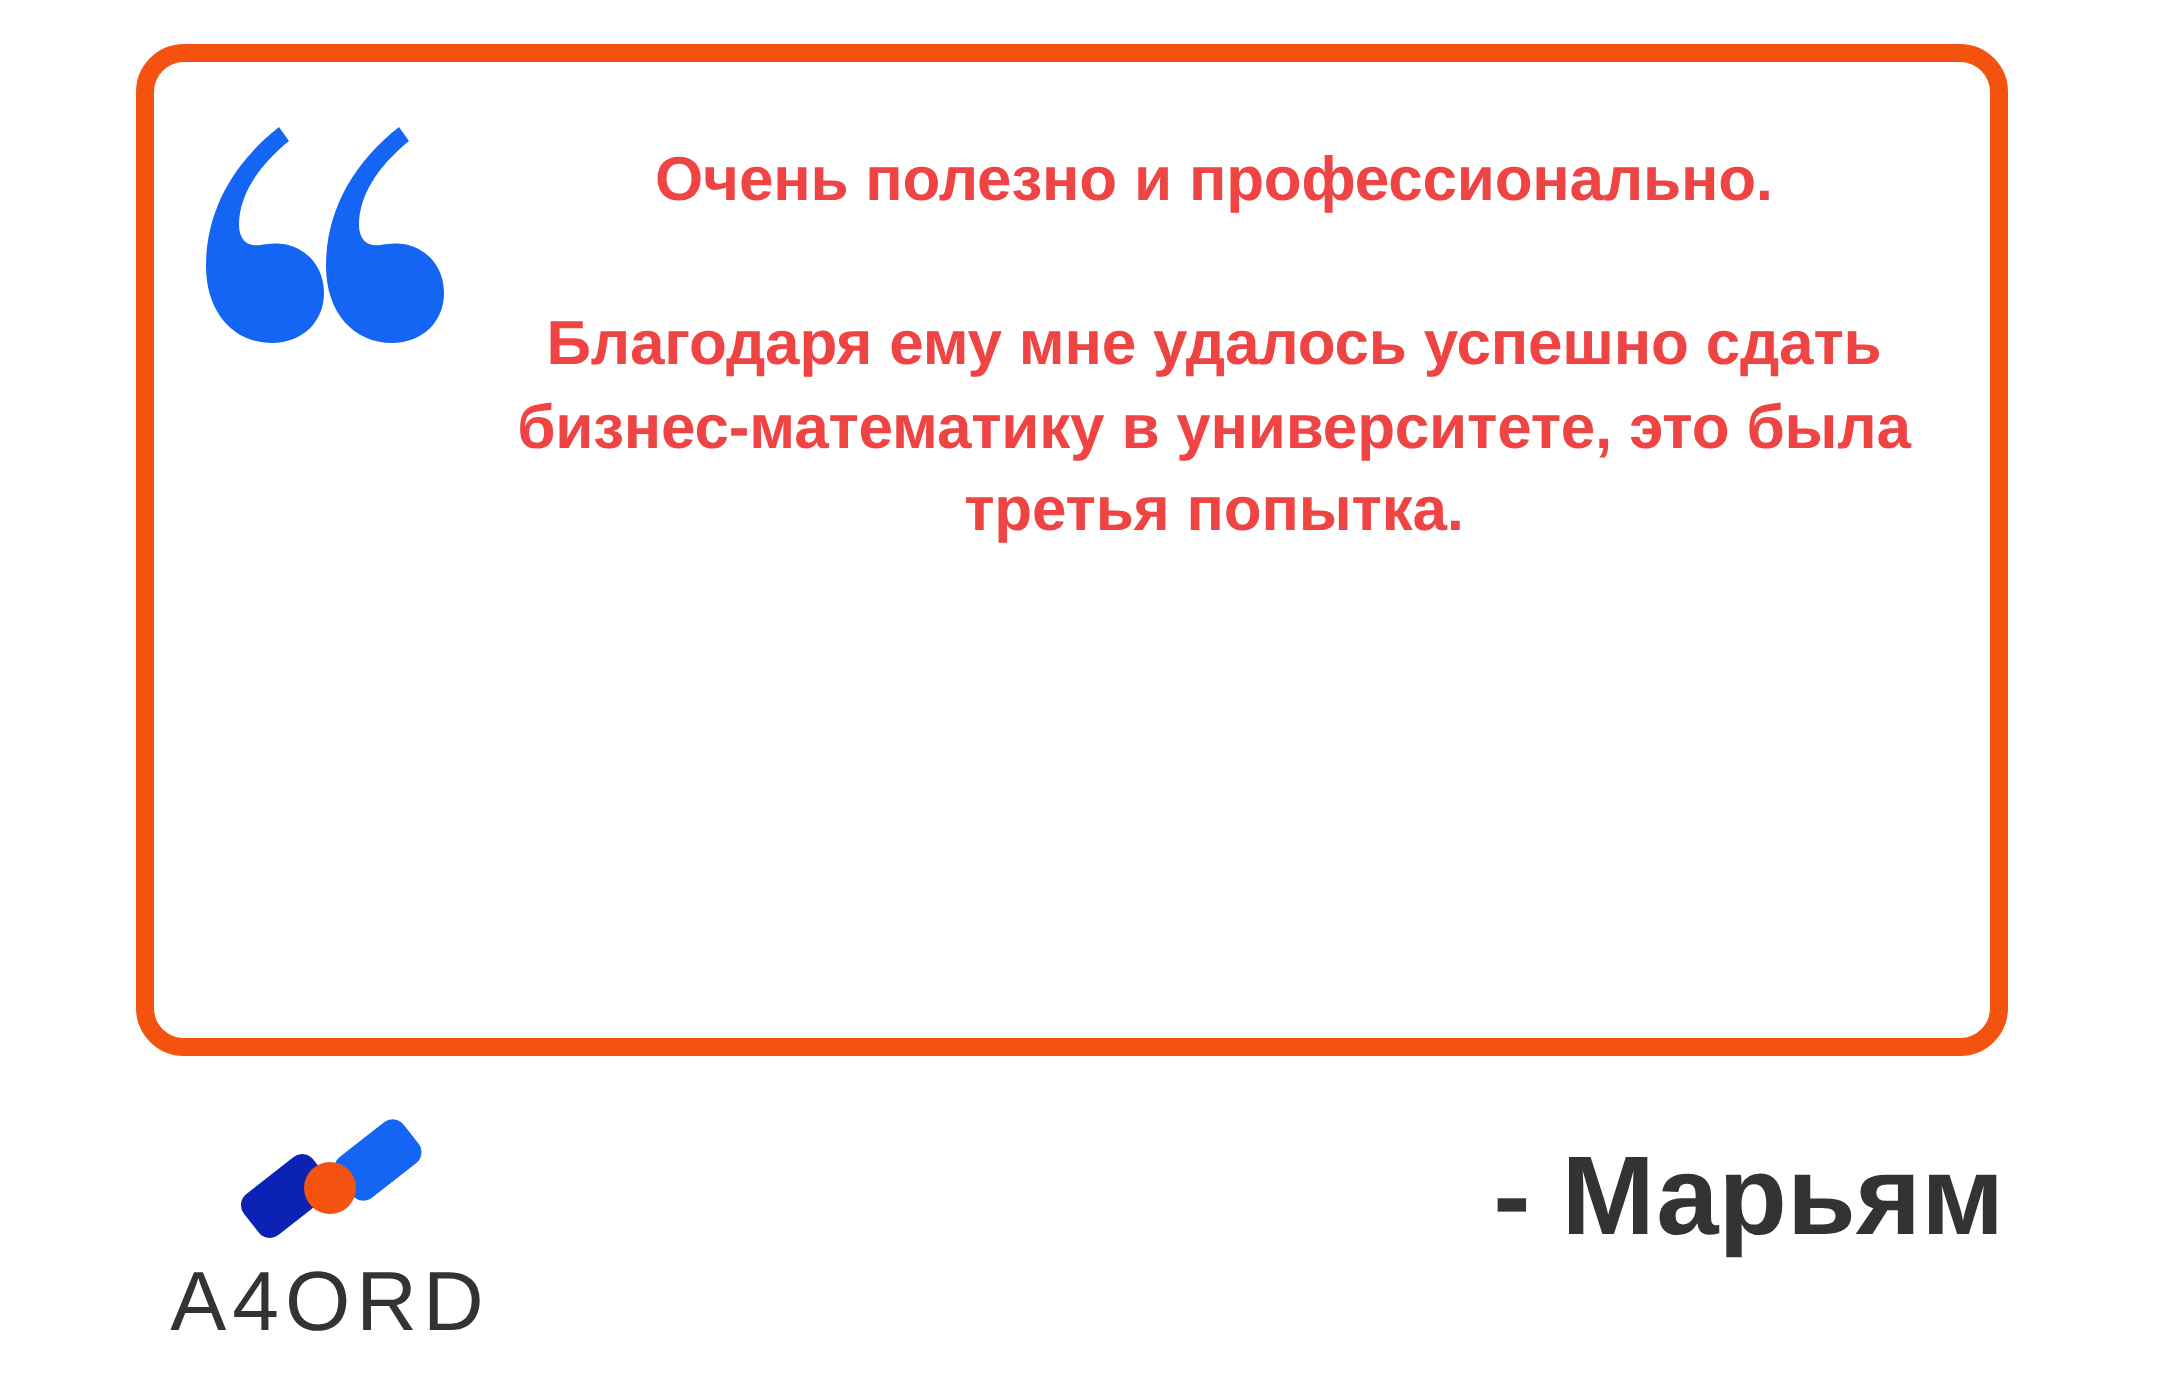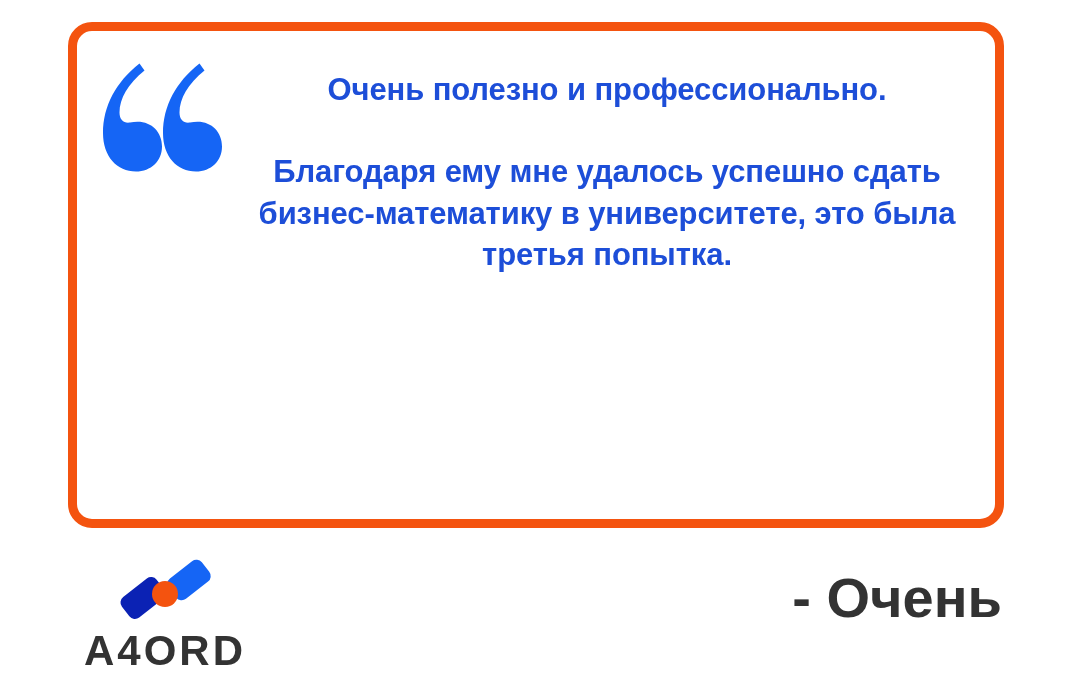--- a/index.html
+++ b/index.html
@@ -58,21 +58,21 @@
     height: 120px;
   }
 
   
   .quote-body {
     position: absolute;
     left: 140px;
     top: 38px;
     width: 780px;
     text-align: center;
-    color: #1d4ed8;
+    color: #ef4444;
     font-weight: bold;
     font-size: 31px;
     line-height: 1.33;
     letter-spacing: -0.1px;
   }
 
   .quote-para {
     margin: 0;
   }
   .quote-para + .quote-para {
@@ -107,21 +107,21 @@
     display: block;
   }
 
   .logo-wordmark {
     display: block;
     margin-top: 4px;
     text-align: center;
     color: #333333;
     font-family: "Liberation Sans", "DejaVu Sans", sans-serif;
     font-size: 42px;
-    font-weight: bold;
+    font-weight: normal;
     letter-spacing: 3px;
     line-height: 1;
     white-space: nowrap;
   }
 
   
   .author {
     position: absolute;
     right: 78px;
     top: 42px;
@@ -185,17 +185,17 @@
 
         <g transform="rotate(-38 84 24)">
           <rect x="63" y="11" width="42" height="26" rx="7" ry="7" fill="#1565f5"></rect>
         </g>
 
         <circle cx="60" cy="38" r="13" fill="#f4530f"></circle>
       </svg>
       <span class="logo-wordmark">A4ORD</span>
     </div>
 
-    <div class="author">- Очень</div>
+    <div class="author">- Марьям</div>
 
   </div>
 
 </div>
 
 </body></html>

